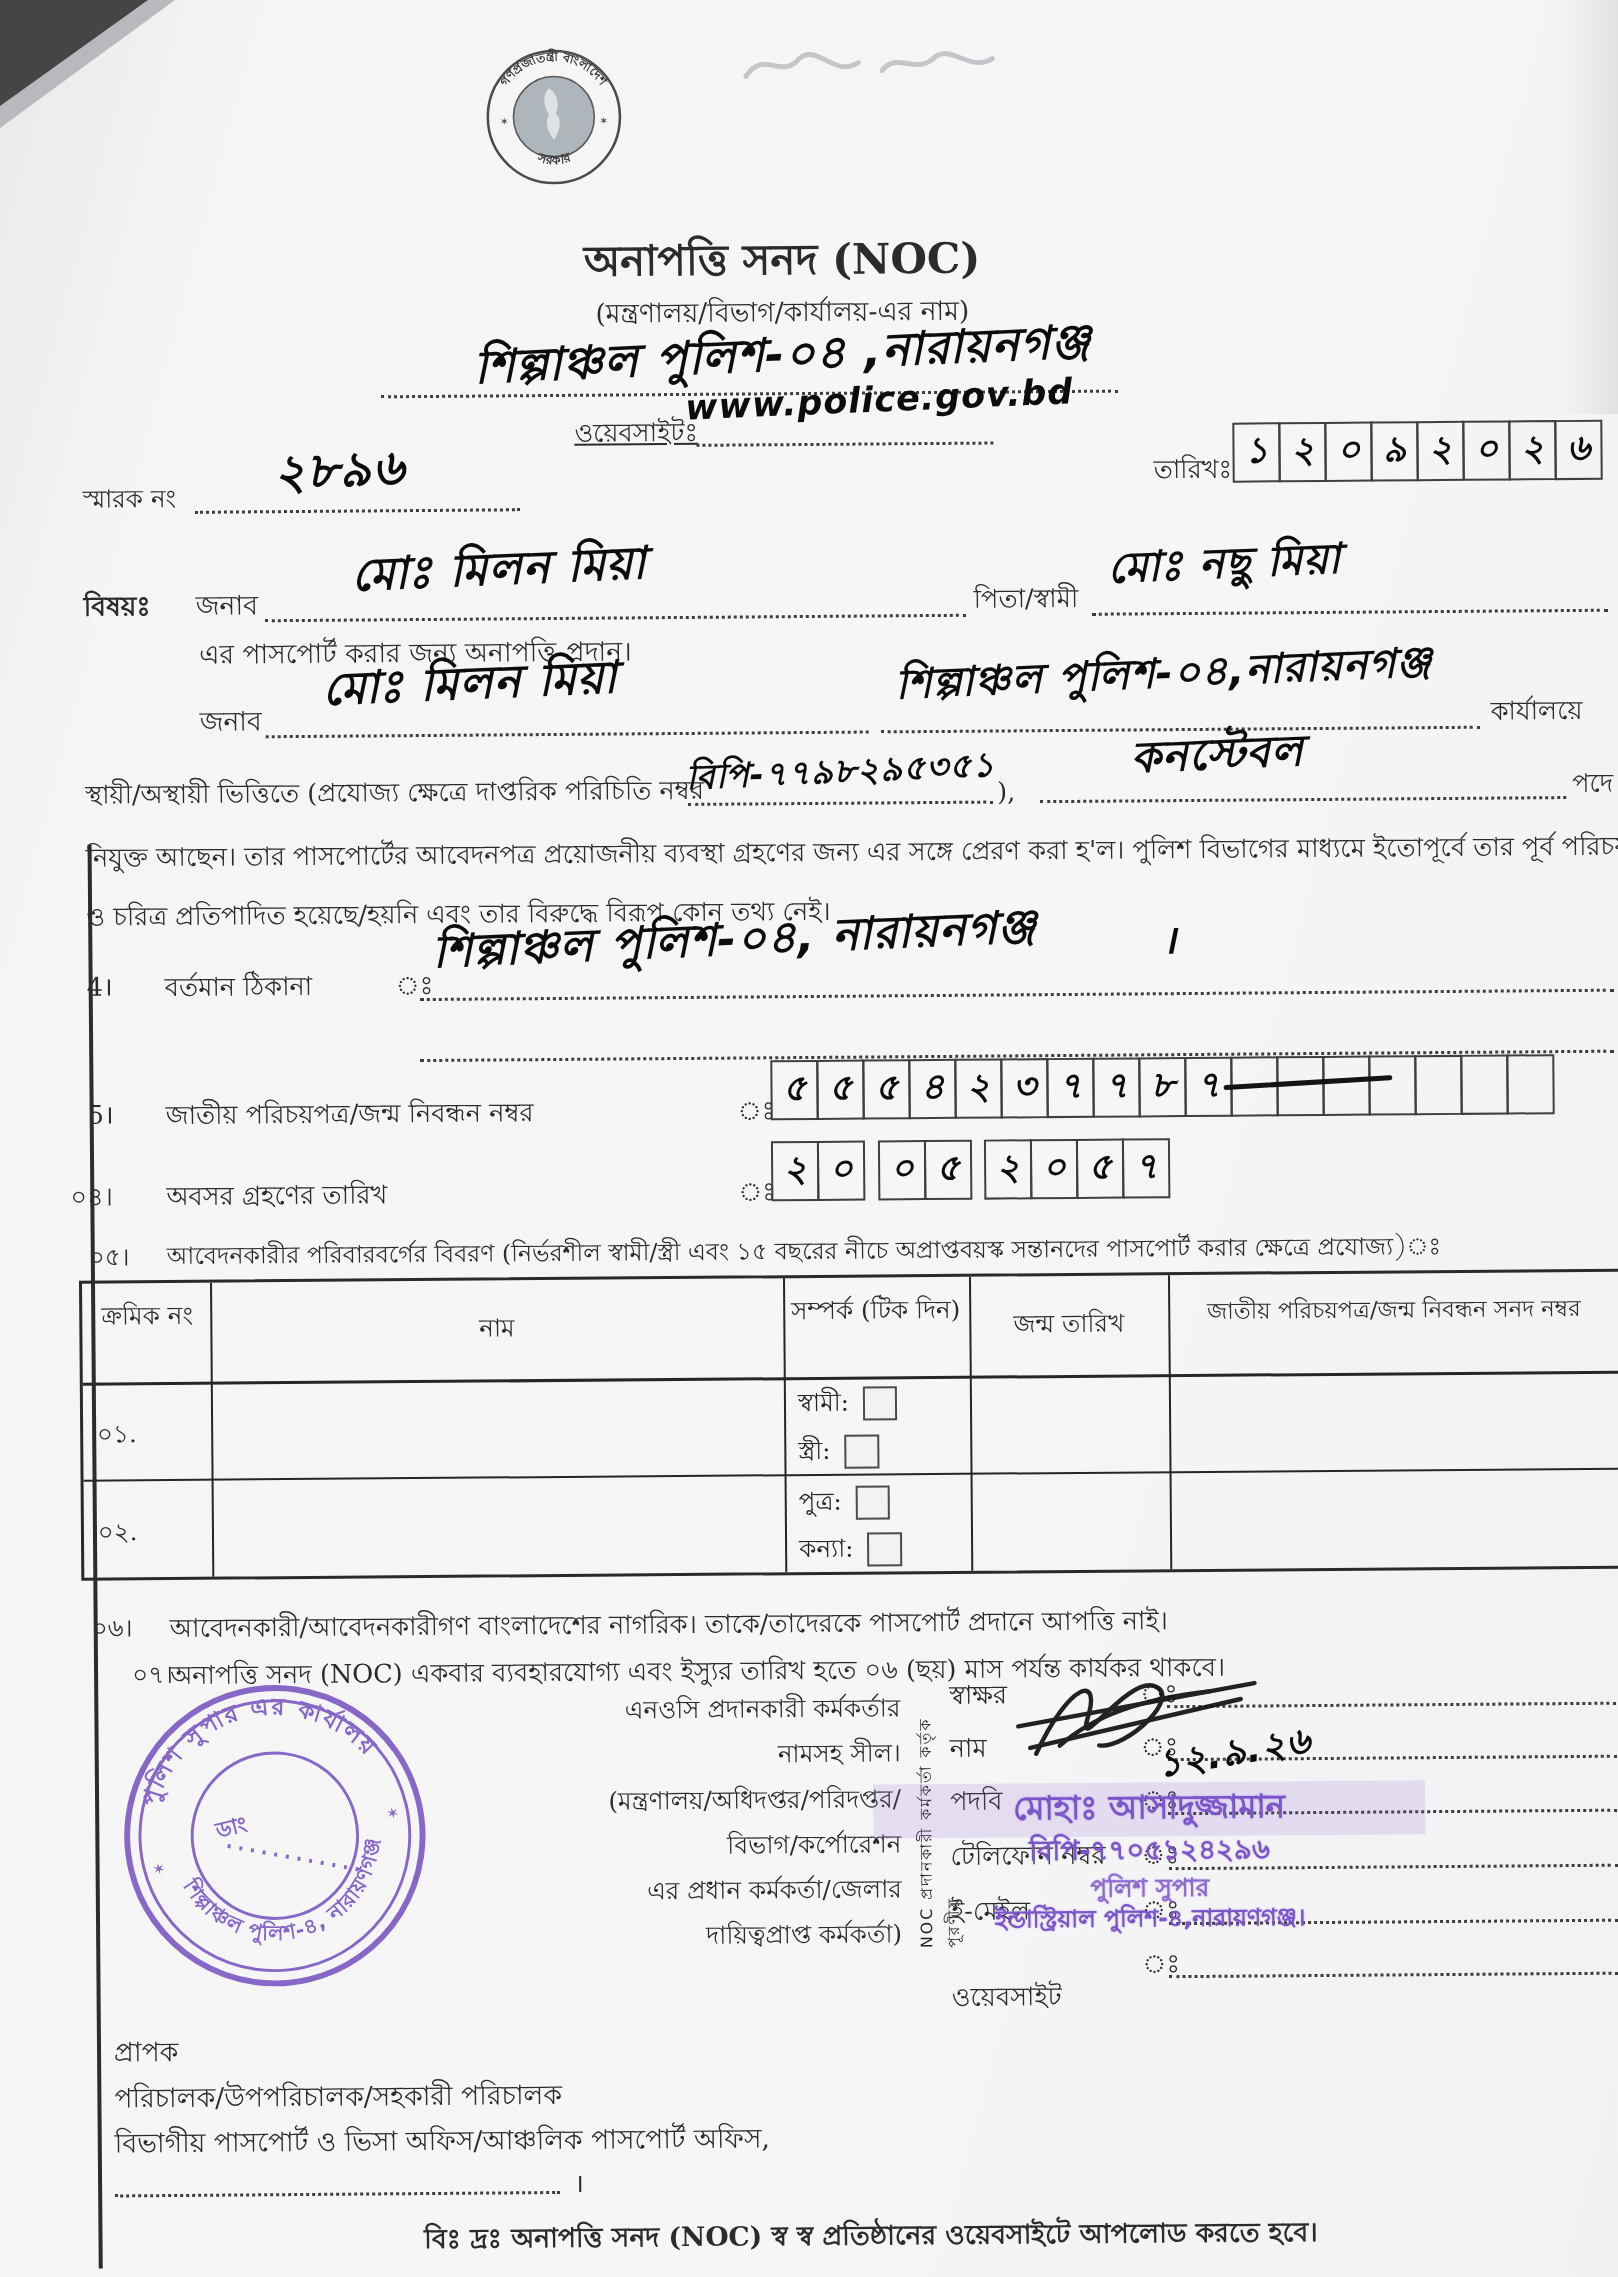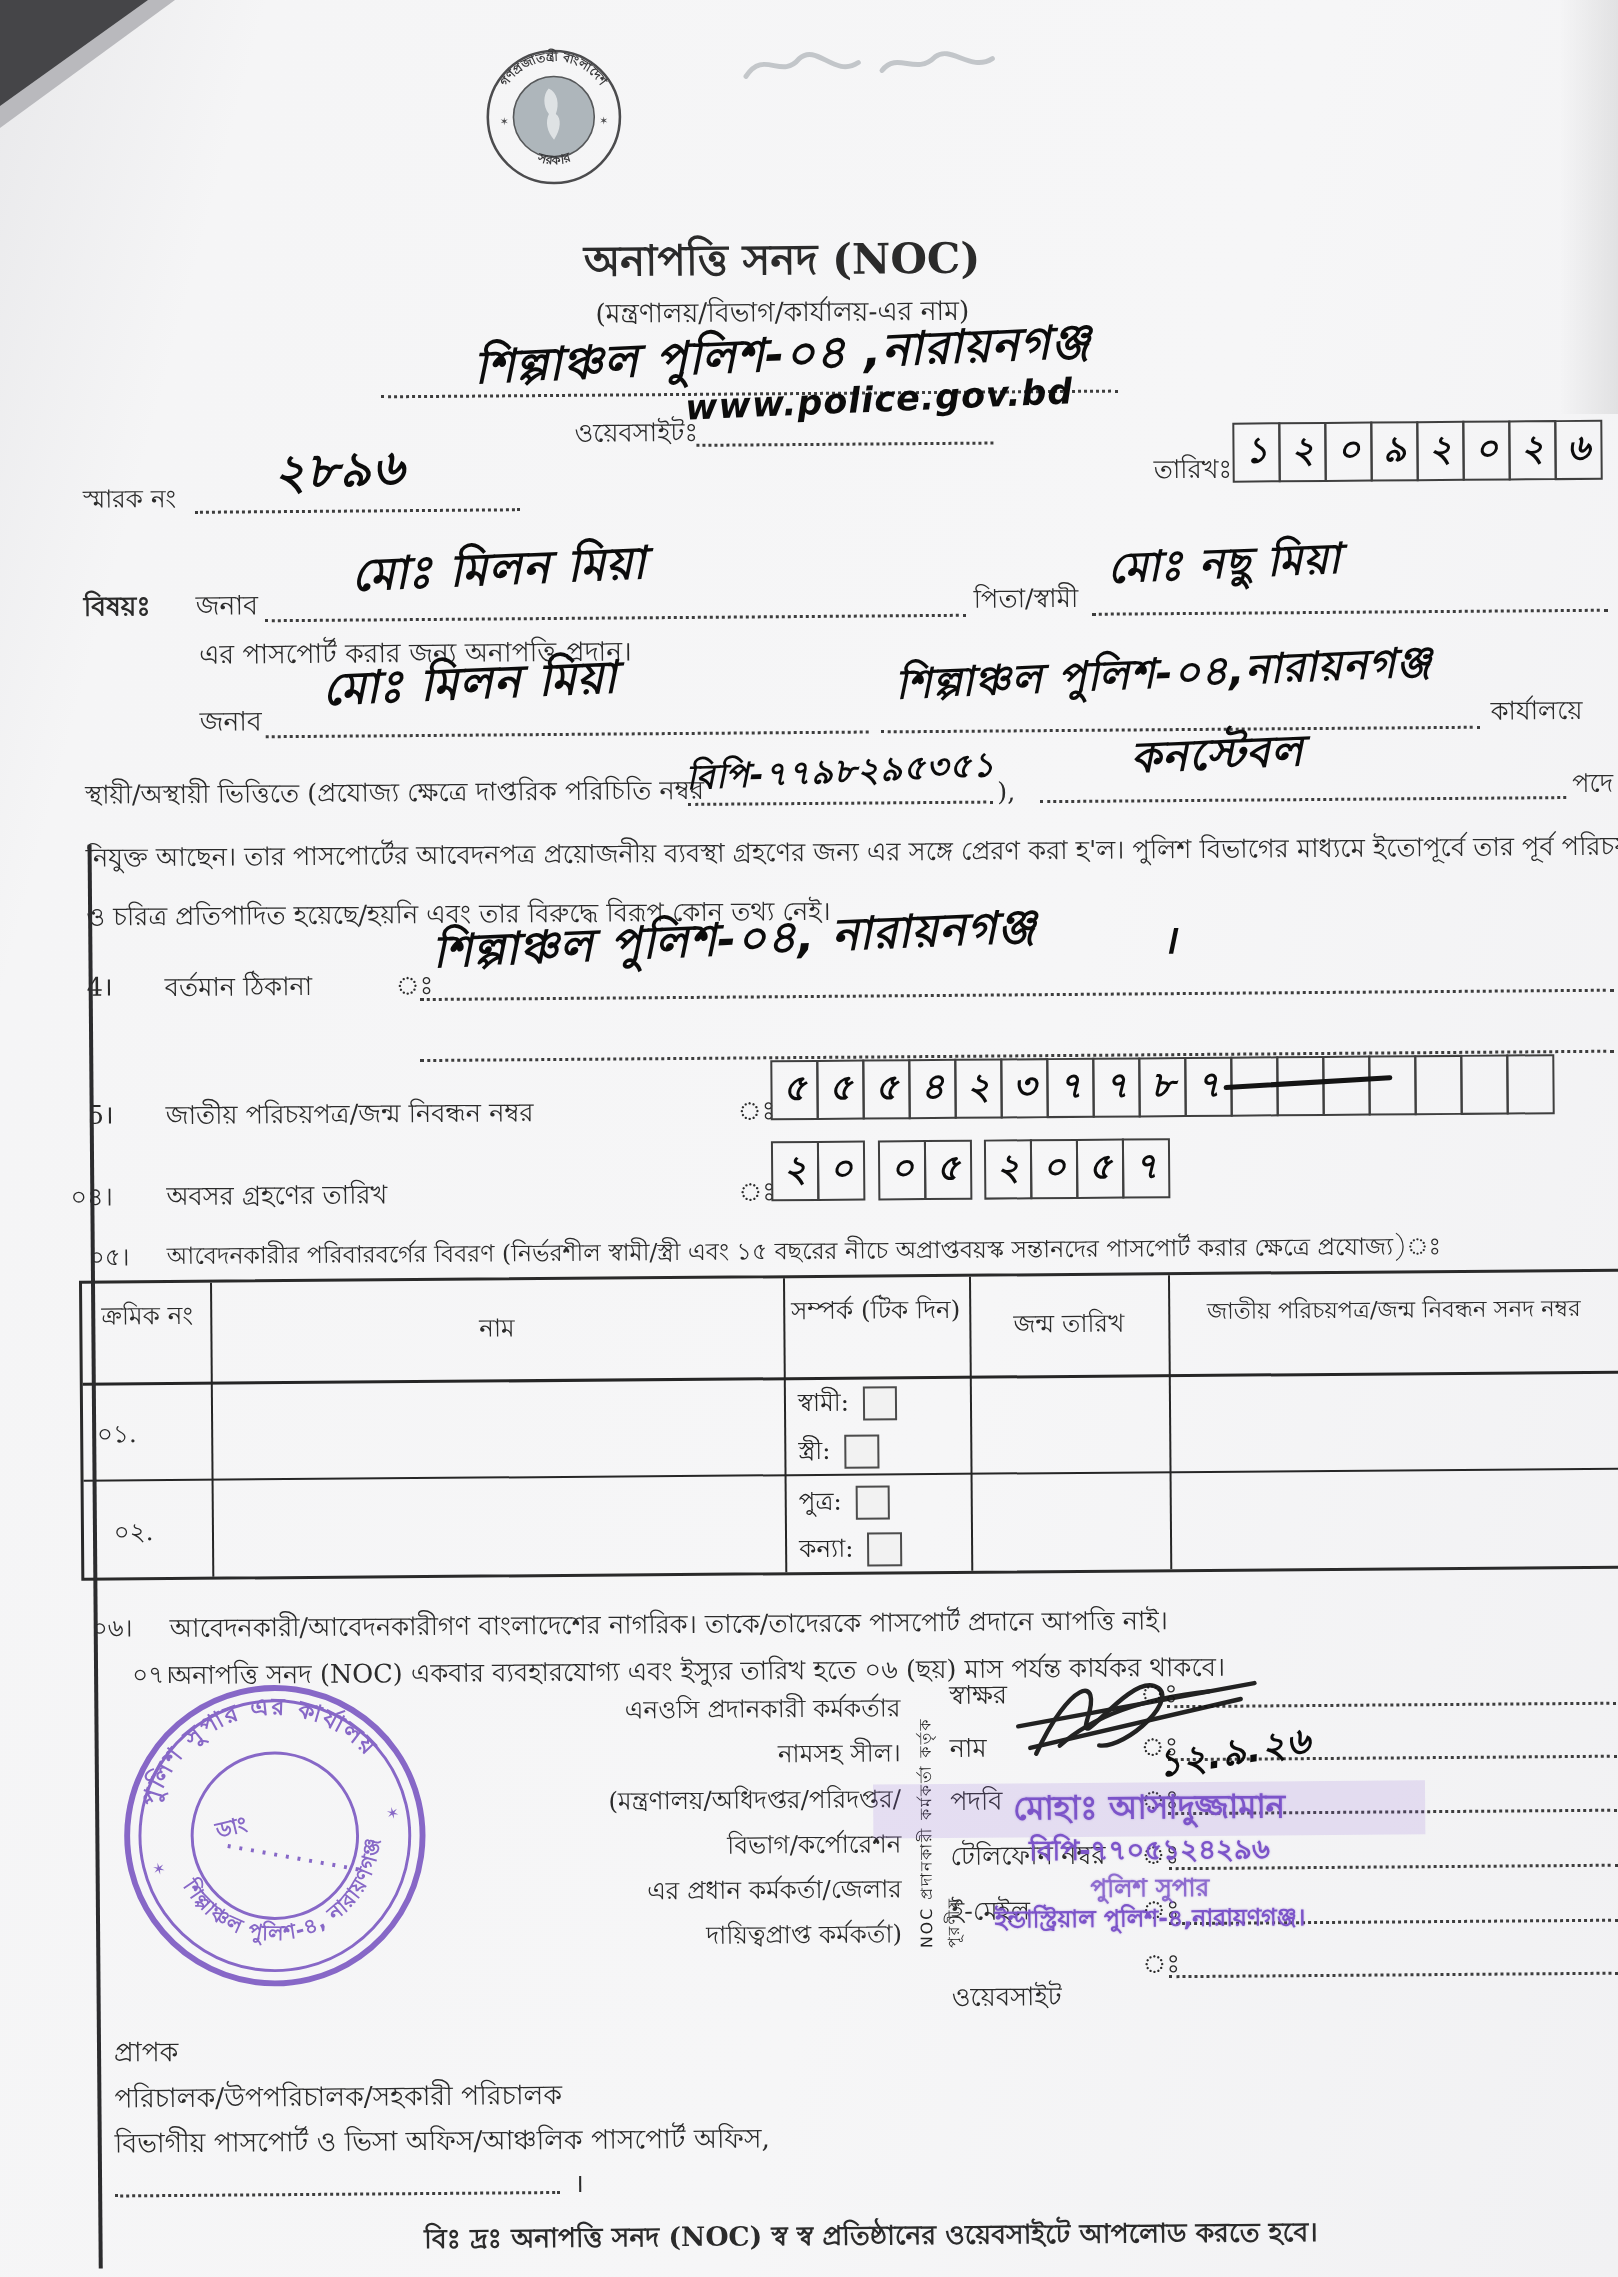--- a/index.html
+++ b/index.html
@@ -57,21 +57,21 @@
       <text x="16" y="79" font-size="11" fill="#4c4c4e">✶</text>
       <text x="117" y="79" font-size="11" fill="#4c4c4e">✶</text>
     </svg>
 
     <div class="abs p ctr" style="top:227px;font-size:42px;font-weight:bold;">অনাপত্তি সনদ (NOC)</div>
     <div class="abs p ctr" style="top:292px;font-size:26.6px;">(মন্ত্রণালয়/বিভাগ/কার্যালয়-এর নাম)</div>
 
     <div class="abs hw ctr" style="top:319px;font-size:46px;">শিল্পাঞ্চল পুলিশ-০৪ ,নারায়নগঞ্জ</div>
     <div class="abs dot" style="left:386px;top:392px;width:737px;"></div>
 
-    <div class="abs p" style="left:579px;top:412px;font-size:25.6px;">ওয়েবসাইটঃ</div>
+    <div class="abs p" style="left:579px;top:412px;font-size:25.6px;text-decoration:underline;">ওয়েবসাইটঃ</div>
     <div class="abs hw" style="left:690px;top:380px;font-size:35px;">www.police.gov.bd</div>
     <div class="abs dot" style="left:701px;top:443px;width:297px;"></div>
 
     <div class="abs p" style="left:87px;top:475px;font-size:24.6px;">স্মারক নং</div>
     <div class="abs dot" style="left:199px;top:506px;width:325px;"></div>
     <div class="abs hw" style="left:278px;top:429px;font-size:49px;">২৮৯৬</div>
 
     <div class="abs p" style="left:1158px;top:453px;font-size:25.6px;">তারিখঃ</div>
     <div class="abs boxrow" style="left:1237px;top:426px;">
       <div class="bx">১</div>
@@ -184,21 +184,21 @@
       <div class="th" style="left:13.8px;top:136px;width:79px;text-align:left;">০১.</div>
       <div class="rel" style="left:715px;top:106px;">
         <span>স্বামী:</span>
         <span class="ck"></span>
       </div>
       <div class="rel" style="left:715px;top:154px;">
         <span>স্ত্রী:</span>
         <span class="ck"></span>
       </div>
 
-      <div class="th" style="left:13.8px;top:234px;width:79px;text-align:left;margin-left:16px;">০২.</div>
+      <div class="th" style="left:13.8px;top:234px;width:79px;text-align:left;">০২.</div>
       <div class="rel" style="left:715px;top:205px;">
         <span>পুত্র:</span>
         <span class="ck"></span>
       </div>
       <div class="rel" style="left:715px;top:252px;">
         <span>কন্যা:</span>
         <span class="ck"></span>
       </div>
     </div>
 

